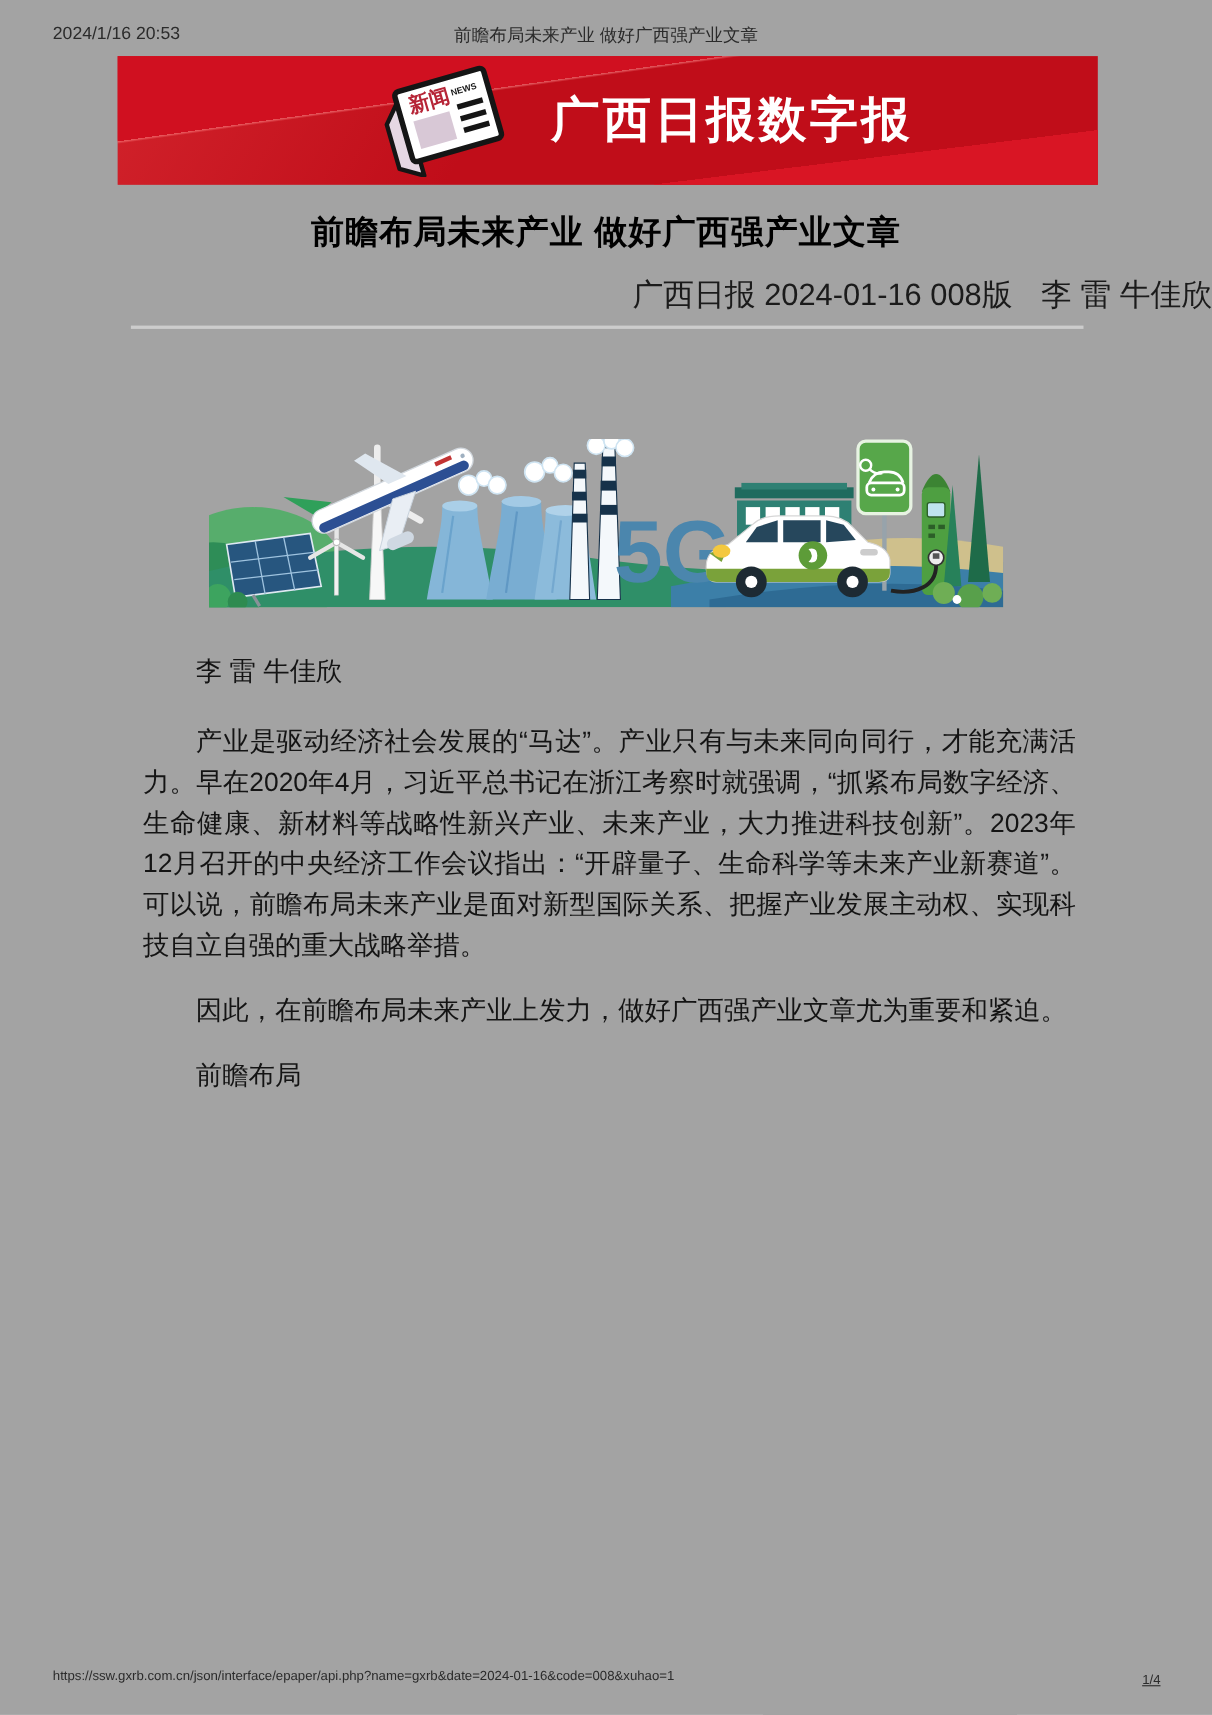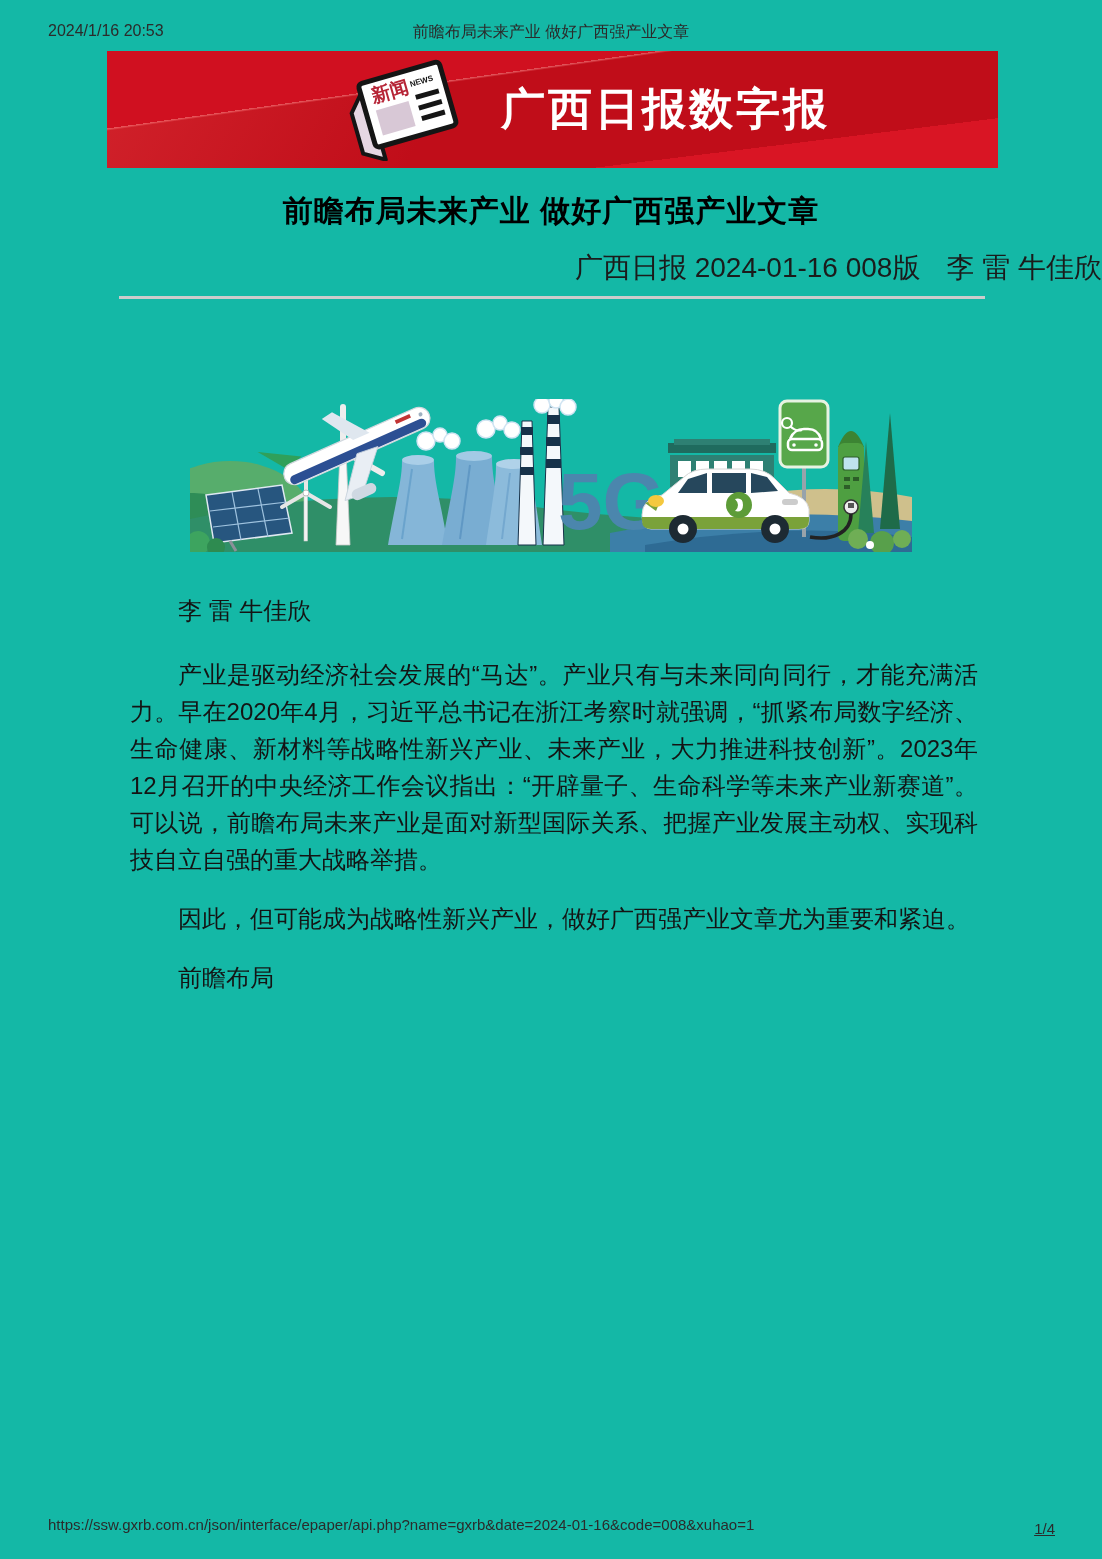--- a/index.html
+++ b/index.html
@@ -1,23 +1,23 @@
 <!DOCTYPE html>
 <html><head>
 <meta charset="utf-8">
 <style>
   html,body{margin:0;padding:0;background:#fff;}
-  .page{position:relative;width:1102px;height:1559px;background:#14b8a6;overflow:hidden;
+  .page{position:relative;width:1102px;height:1559px;background:#a3a3a3;overflow:hidden;
         font-family:"Liberation Sans","DejaVu Sans",sans-serif;color:#111;}
 
   
   .print-header{position:absolute;top:22px;left:0;width:100%;height:22px;font-size:16px;color:#2b2b2b;}
   .ph-time{position:absolute;left:48px;top:0;}
   .ph-title{position:absolute;left:0;width:100%;text-align:center;top:0;}
-  .print-footer{position:absolute;top:1516px;left:0;width:100%;height:20px;font-size:15px;color:#2b2b2b;}
+  .print-footer{position:absolute;top:1516px;left:0;width:100%;height:20px;font-size:12px;color:#2b2b2b;}
   .pf-url{position:absolute;left:48px;top:0;}
   .pf-page{position:absolute;right:47px;top:4px;text-decoration:underline;}
 
   
   .banner{position:absolute;left:107px;top:51px;width:891px;height:117px;
           background-color:#c00d19;
           background-image:
             linear-gradient(172deg,#d01020 0 32%,rgba(255,255,255,0.0) 32%),
             linear-gradient(353deg,#d91524 0 22%,rgba(255,255,255,0) 22%),
             linear-gradient(118deg,rgba(255,90,90,.28) 0,rgba(255,90,90,0) 38%),
@@ -221,21 +221,21 @@
         <circle cx="493" cy="130" r="5.5" fill="#ffffff"></circle>
         <circle cx="585" cy="130" r="14" fill="#1d2a33"></circle>
         <circle cx="585" cy="130" r="5.5" fill="#ffffff"></circle>
       </g>
     </svg>
   </div>
 
   <div class="article-body">
     <p class="authors">李 雷  牛佳欣</p>
     <p class="para">产业是驱动经济社会发展的“马达”。产业只有与未来同向同行，才能充满活力。早在2020年4月，习近平总书记在浙江考察时就强调，“抓紧布局数字经济、生命健康、新材料等战略性新兴产业、未来产业，大力推进科技创新”。2023年12月召开的中央经济工作会议指出：“开辟量子、生命科学等未来产业新赛道”。可以说，前瞻布局未来产业是面对新型国际关系、把握产业发展主动权、实现科技自立自强的重大战略举措。</p>
-    <p class="para">因此，但可能成为战略性新兴产业，做好广西强产业文章尤为重要和紧迫。</p>
+    <p class="para">因此，在前瞻布局未来产业上发力，做好广西强产业文章尤为重要和紧迫。</p>
     <p class="para">前瞻布局</p>
   </div>
 
   <div class="print-footer">
     <span class="pf-url">https://ssw.gxrb.com.cn/json/interface/epaper/api.php?name=gxrb&amp;date=2024-01-16&amp;code=008&amp;xuhao=1</span>
     <span class="pf-page">1/4</span>
   </div>
 
 </div>
 

